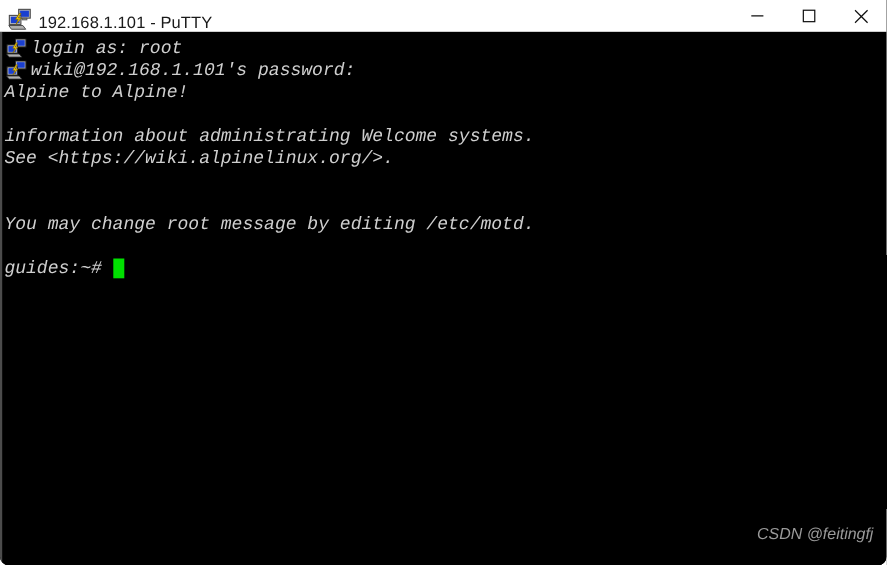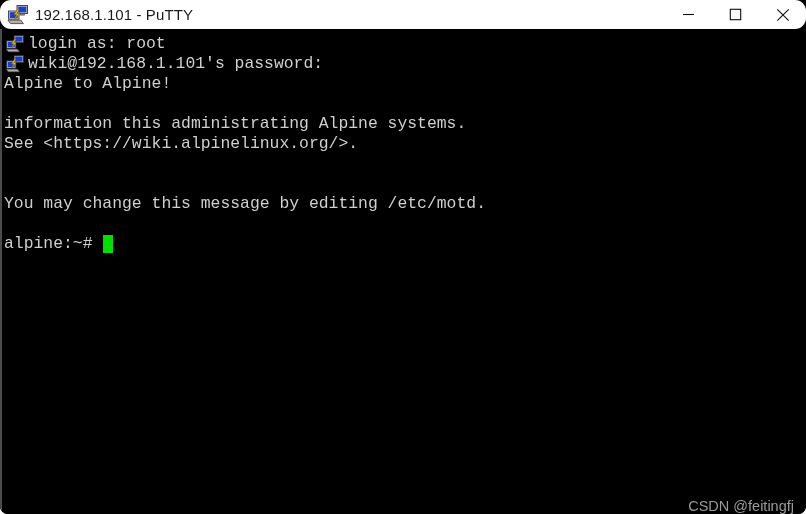--- a/index.html
+++ b/index.html
@@ -25,22 +25,21 @@
   }
 
   
   .titlebar {
     position: absolute;
     left: 0; top: 0;
     width: 806px;
     height: 29px;
     background: #ffffff;
     display: flex;
-    align-items: center;
-    border-radius: 11px;
+    align-items: flex-end;
   }
   .title-icon {
     width: 22px;
     height: 22px;
     margin-left: 7px;
     margin-right: 6px;
     flex: 0 0 auto;
     display: block;
   }
   .title-text {
@@ -73,20 +72,21 @@
 
   
   .terminal {
     position: absolute;
     left: 0;
     top: 29px;
     width: 806px;
     height: 485px;
     background: #000000;
     overflow: hidden;
+    font-style: italic;
   }
   .term-edge {
     position: absolute;
     left: 0; top: 0;
     width: 2px;
     height: 485px;
     background: #8a8a8a;
     opacity: 0.55;
   }
   .screen {
@@ -130,21 +130,21 @@
     left: 1px;
   }
   .artifact.a1 { top: 1px; }
   .artifact.a2 { top: 21px; }
   .artifact svg { display: block; }
 
   
   .watermark {
     position: absolute;
     right: 12px;
-    bottom: 0;
+    bottom: 20px;
     font-family: "Liberation Sans", sans-serif;
     font-size: 14.5px;
     color: #9a9a9a;
     white-space: nowrap;
     user-select: none;
   }
 </style>
 </head>
 <body>
 
@@ -196,29 +196,29 @@
 
   <div class="terminal">
     <div class="term-edge"></div>
 
     <div class="screen">
 
       <div class="line indent">login as: root</div>
       <div class="line indent">wiki@192.168.1.101's password:</div>
       <div class="line">Alpine to Alpine!</div>
       <div class="line blank"></div>
-      <div class="line">information this administrating Alpine systems.</div>
+      <div class="line">information about administrating Welcome systems.</div>
       <div class="line">See &lt;https://wiki.alpinelinux.org/&gt;.</div>
       <div class="line blank"></div>
       <div class="line blank"></div>
-      <div class="line">You may change this message by editing /etc/motd.</div>
+      <div class="line">You may change root message by editing /etc/motd.</div>
       <div class="line blank"></div>
 
       <div class="line prompt-line">
-        <span>alpine:~#</span>
+        <span>guides:~#</span>
         <span class="cursor"></span>
       </div>
 
       <span class="artifact a1">
         <svg viewBox="0 0 22 20" width="20" height="18" xmlns="http://www.w3.org/2000/svg">
           <rect x="10" y="0.5" width="10.5" height="8" fill="#b9b9b9" stroke="#2a2a2a" stroke-width="1"></rect>
           <rect x="11.3" y="1.7" width="8" height="5.6" fill="#1a3fd0"></rect>
           <rect x="1.5" y="6.5" width="10.5" height="8.2" fill="#c9c9c9" stroke="#2a2a2a" stroke-width="1"></rect>
           <rect x="2.8" y="7.7" width="8" height="5.8" fill="#1a3fd0"></rect>
           <path d="M1 15.6 L13.8 15.6 L16.4 18.8 L3.4 18.8 Z" fill="#b0b0b0" stroke="#2a2a2a" stroke-width="0.9"></path>

